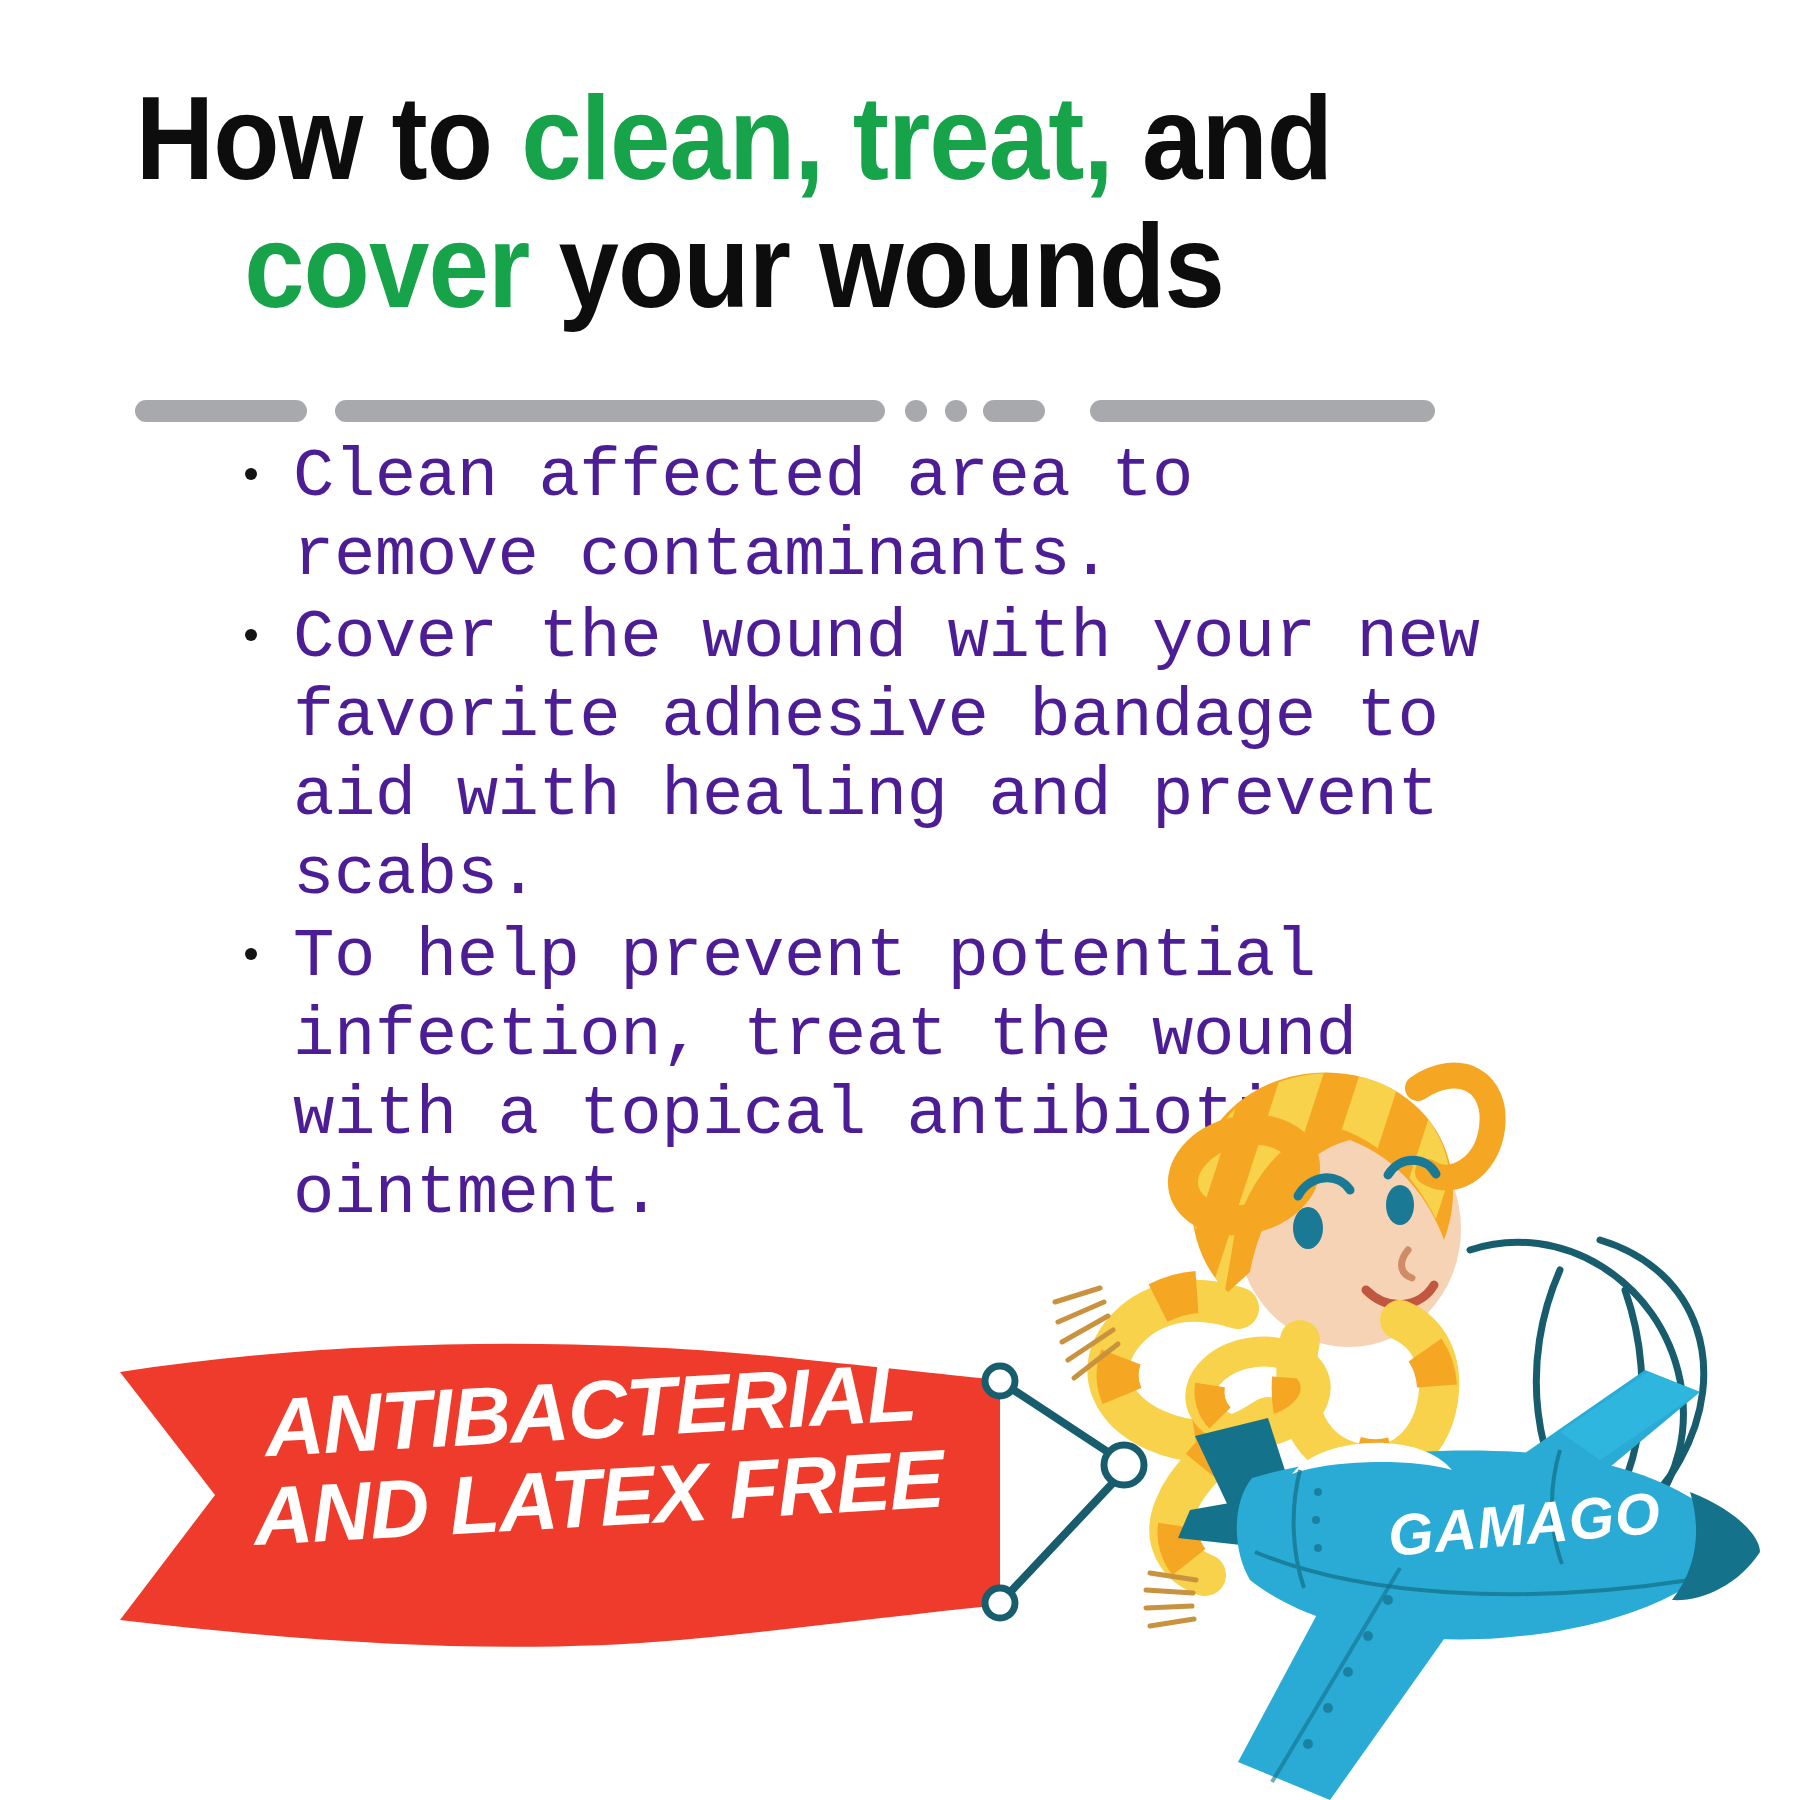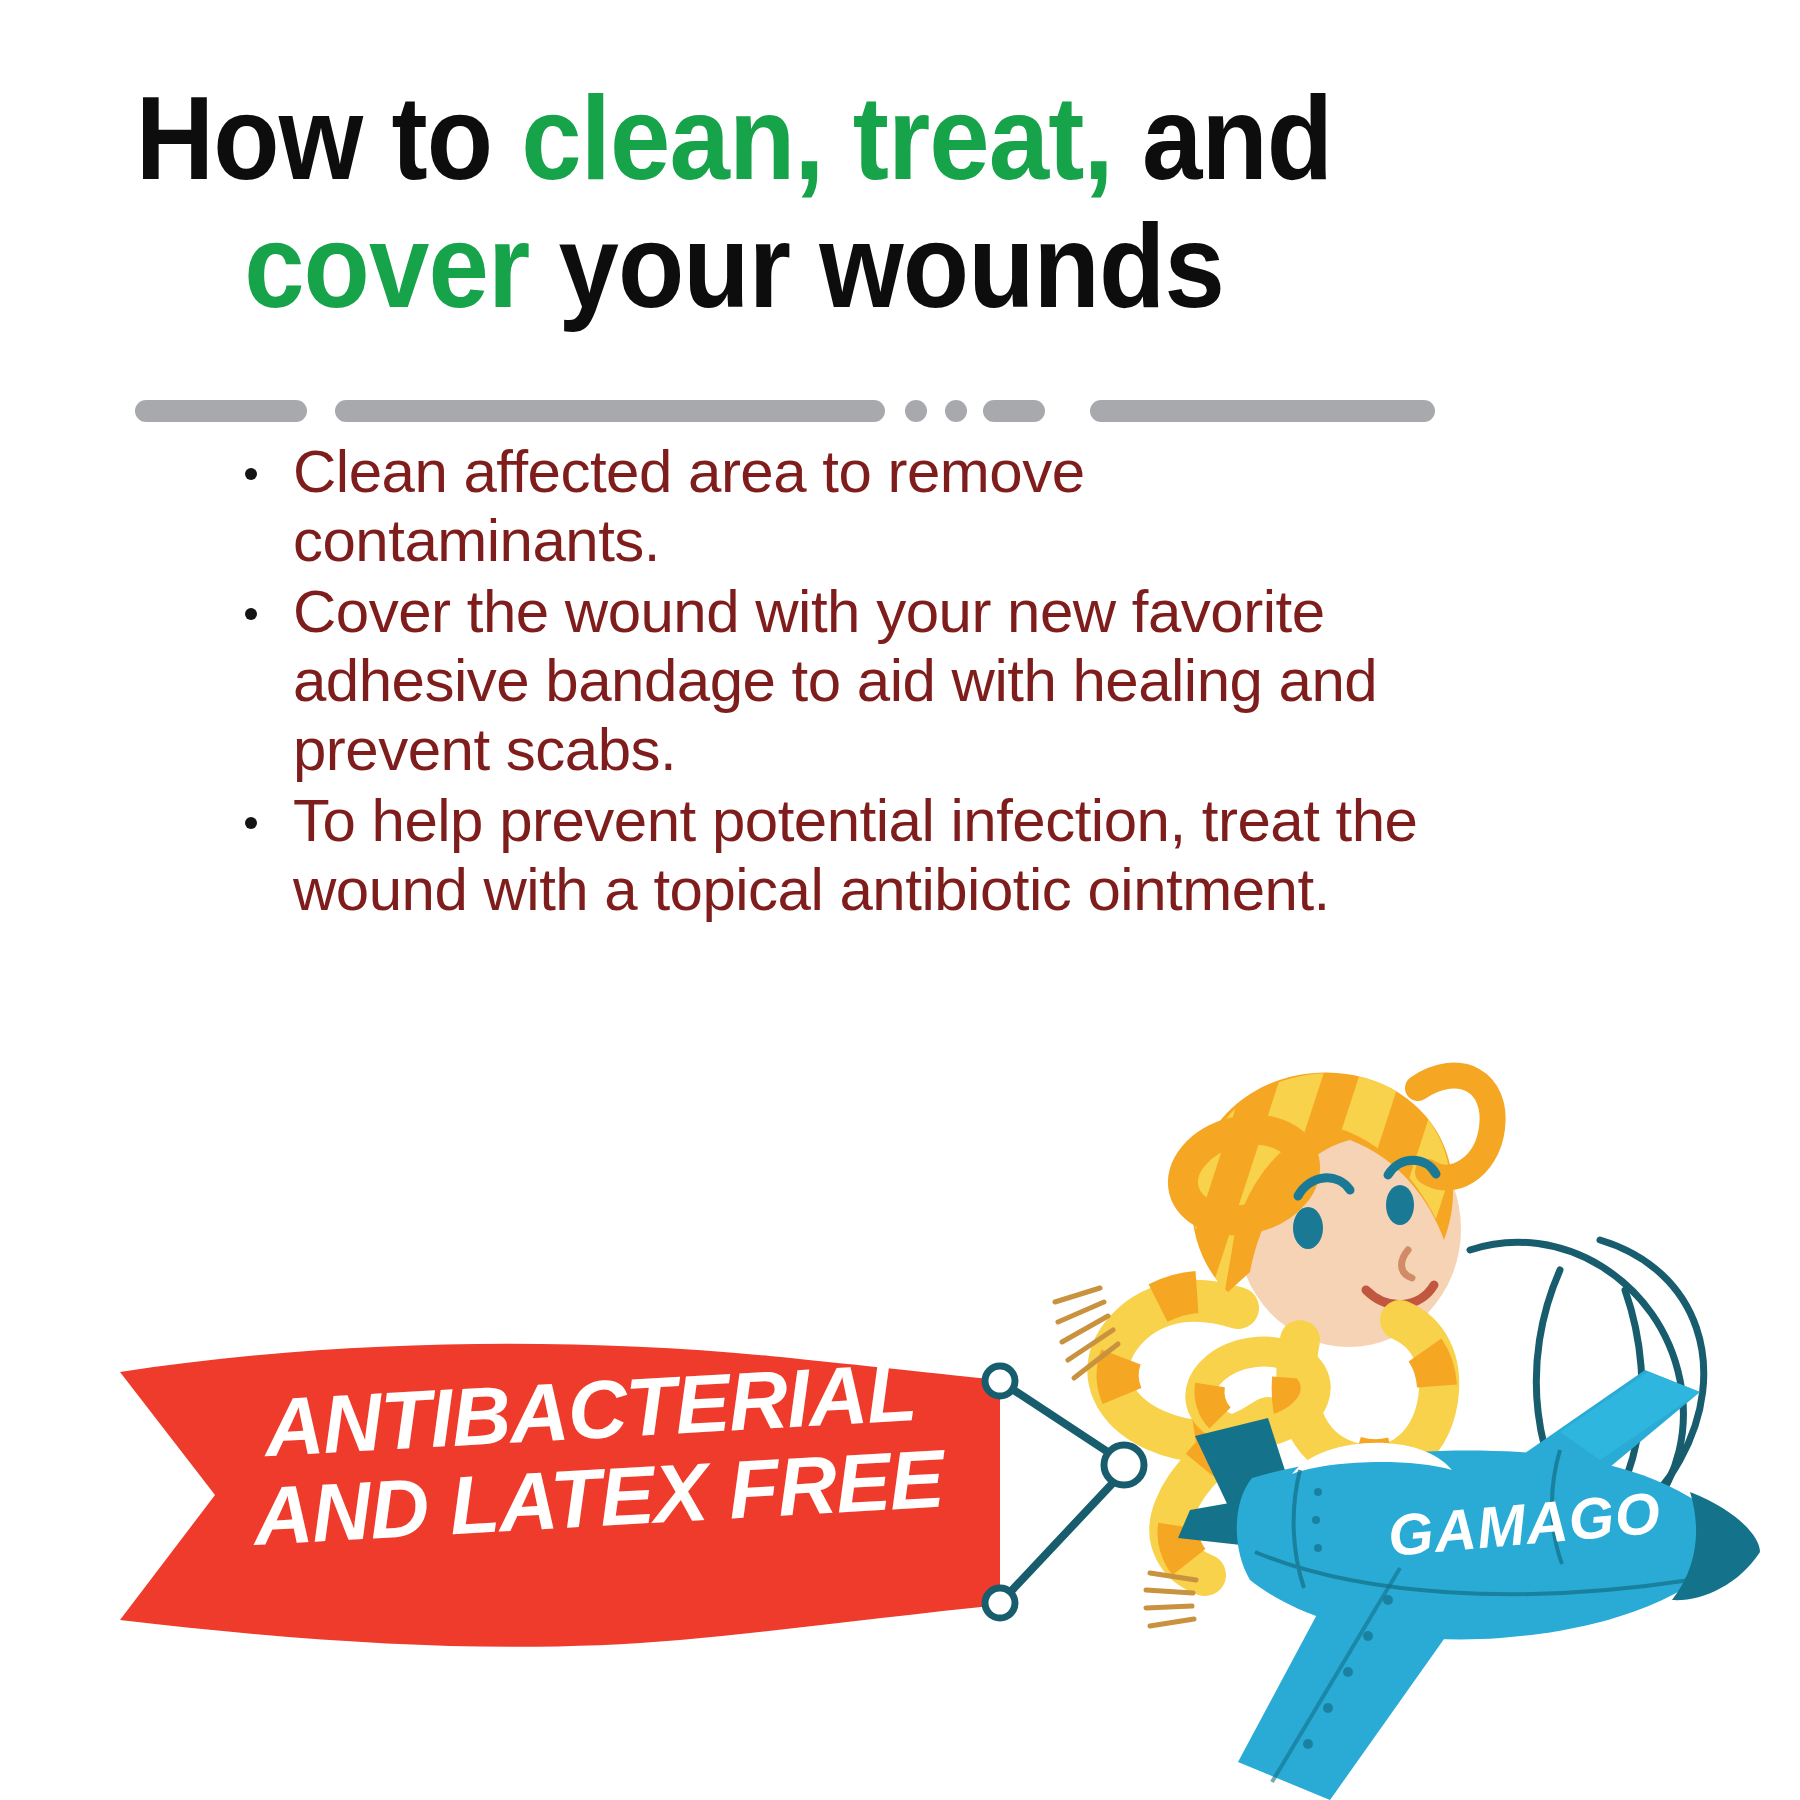--- a/index.html
+++ b/index.html
@@ -64,24 +64,24 @@
   .bullets {
     position: absolute;
     left: 245px;
     top: 438px;
     width: 1430px;
   }
   .bullet-row {
     position: relative;
     display: block;
     padding-left: 48px;
-    font-family: Liberation Sans, sans-serif;
-    font-size: 60px;
+    font-family: Liberation Mono, monospace;
+    font-size: 69px;
     line-height: 1.145;
-    color: #7f1d1d;
+    color: #4c1d95;
     letter-spacing: -0.5px;
     margin-bottom: 3px;
     transform-origin: left top;
   }
   .bullet-dot {
     position: absolute;
     left: 0;
     top: 30px;
     width: 12px;
     height: 12px;

